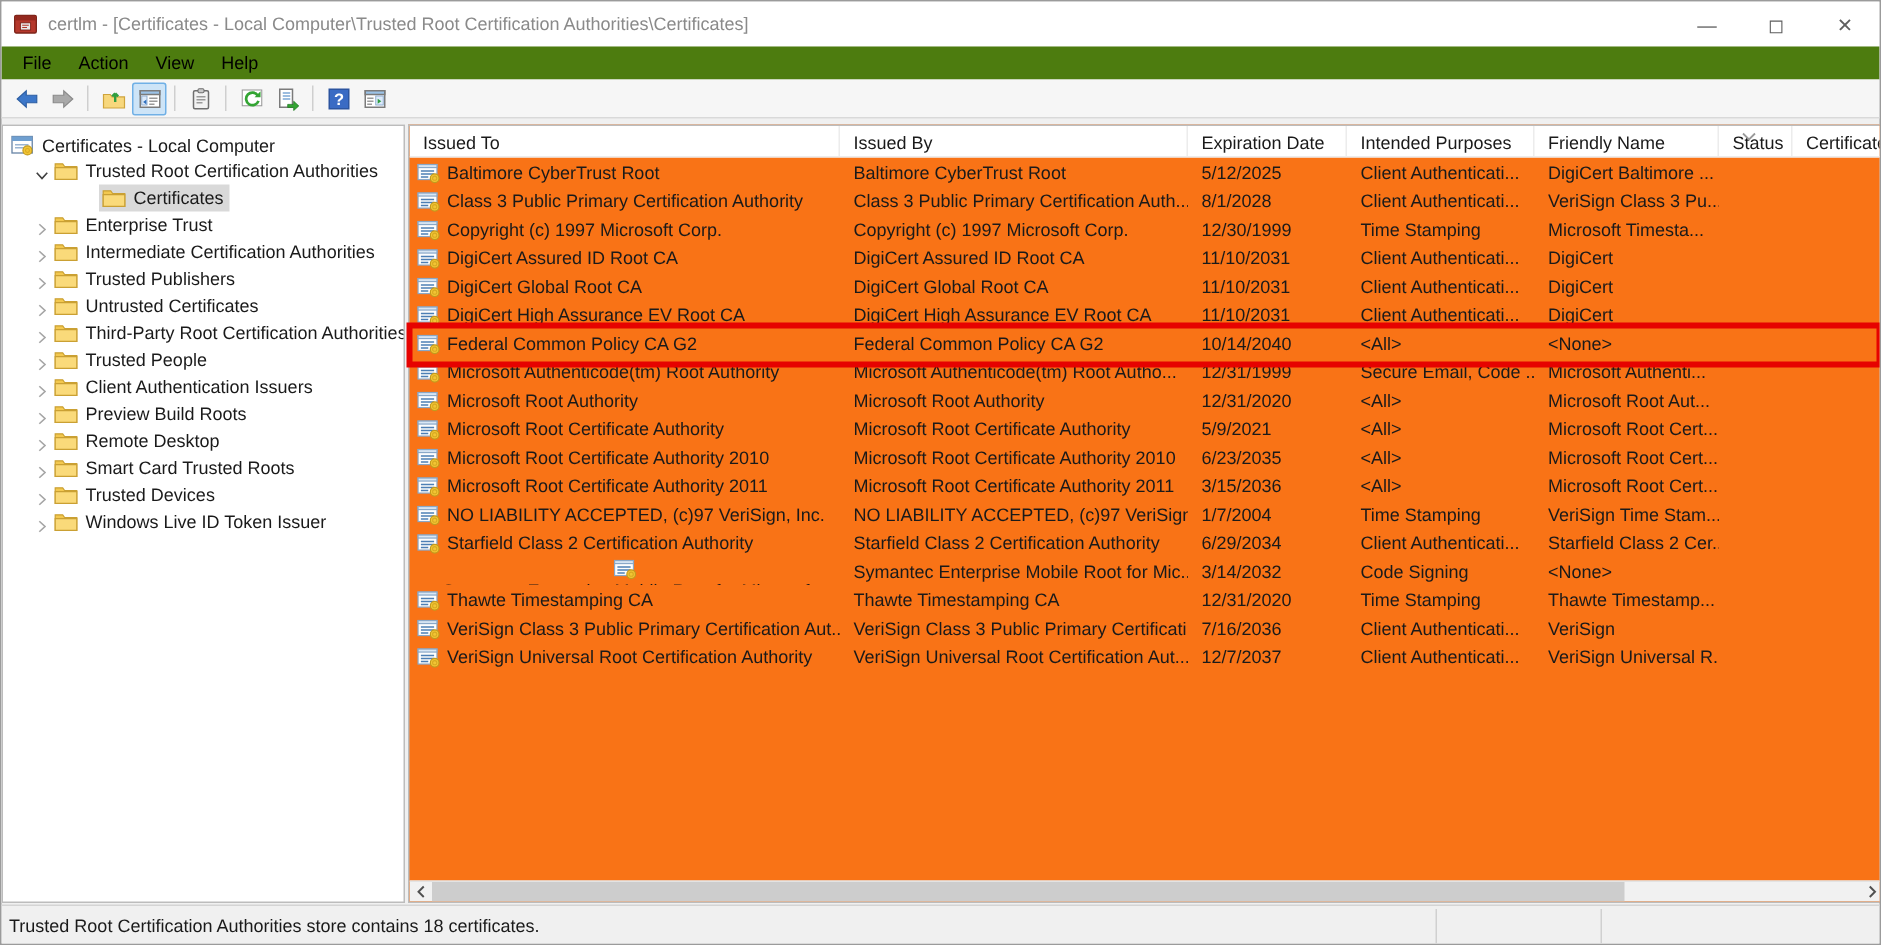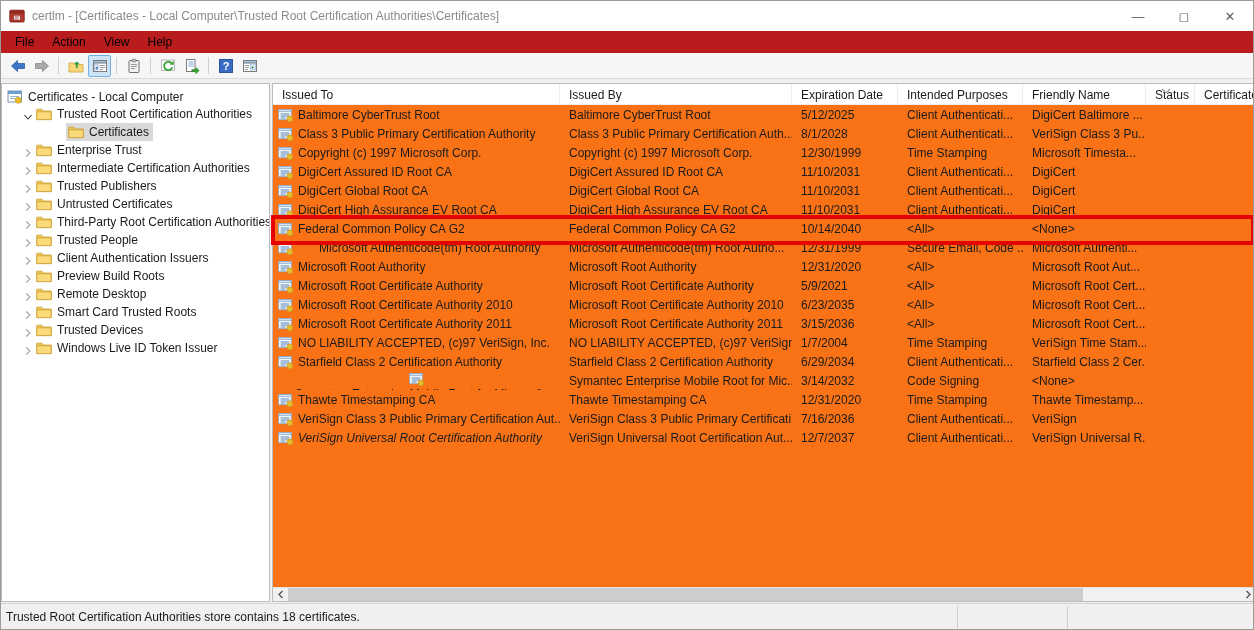--- a/index.html
+++ b/index.html
@@ -10,21 +10,21 @@
     font-family:"Liberation Sans", sans-serif; font-size:12px; color:#1a1a1a;
     cursor:default; user-select:none;
   }
   
   .titlebar { position:absolute; left:0; top:0; width:100%; height:30px; background:#fff; display:flex; align-items:center; }
   .app-icon { margin-left:8px; width:16px; height:16px; display:flex; flex:0 0 auto; }
   .title-text { margin-left:7px; color:#8a8a8a; white-space:nowrap; overflow:hidden; }
   .caption { margin-left:auto; display:flex; height:100%; }
   .cap-btn { width:46px; height:100%; display:flex; align-items:center; justify-content:center; color:#5f5f5f; font-size:13px; }
   
-  .menubar { position:absolute; left:0; top:30px; width:100%; height:22px; background:#b91c1c; display:flex; align-items:center; padding-left:5px; }
+  .menubar { position:absolute; left:0; top:30px; width:100%; height:22px; background:#4d7c0f; display:flex; align-items:center; padding-left:5px; }
   .menu-item { padding:2px 9px; color:#000; }
   
   .toolbar { position:absolute; left:0; top:52px; width:100%; height:26px; background:#f6f6f6; border-bottom:1px solid #d9d9d9; display:flex; align-items:center; padding-left:5px; }
   .tbtn { width:23px; height:22px; display:flex; align-items:center; justify-content:center; border:1px solid transparent; border-radius:2px; margin-right:1px; }
   .tbtn.active { background:#cde4f7; border-color:#70b0e6; }
   .tsep { width:1px; height:17px; background:#cfcfcf; margin:0 5px 0 4px; }
   
   .tree-pane { position:absolute; left:0; top:82px; width:269px; height:519px; background:#fff; border:1px solid #bcbcbc; padding-top:3px; overflow:hidden; }
   .tree-item { height:18px; display:flex; align-items:flex-end; white-space:nowrap; }
   .tree-item .chev { width:13px; height:13px; display:flex; align-items:center; justify-content:center; flex:0 0 auto; }
@@ -564,21 +564,21 @@
             <span>Federal Common Policy CA G2</span>
           </span>
           <span class="lcell" style="width: 232px;">Federal Common Policy CA G2</span>
           <span class="lcell" style="width: 106px;">10/14/2040</span>
           <span class="lcell" style="width: 125px;">&lt;All&gt;</span>
           <span class="lcell" style="width: 123px;">&lt;None&gt;</span>
           <span class="lcell" style="width: 49px;"></span>
           <span class="lcell" style="width: 71px;"></span>
         </div>
         <div class="lrow">
-          <span class="lcell first" style="width: 287px; gap: 21px;">
+          <span class="lcell first" style="width: 287px;">
             <span class="cert-icon">
               <svg width="16" height="16" viewBox="0 0 16 16">
                 <rect x="0.7" y="2.7" width="12.6" height="10" fill="#fdfdfd" stroke="#8aa8c8" stroke-width="0.8"></rect>
                 <rect x="0.7" y="2.7" width="12.6" height="2" fill="#d8e6f4" stroke="#8aa8c8" stroke-width="0.8"></rect>
                 <line x1="2.6" y1="7" x2="11.4" y2="7" stroke="#4d7fb5"></line>
                 <line x1="2.6" y1="9" x2="11.4" y2="9" stroke="#4d7fb5"></line>
                 <line x1="2.6" y1="11" x2="7.5" y2="11" stroke="#4d7fb5"></line>
                 <circle cx="11.8" cy="11.8" r="2.9" fill="#f2c434" stroke="#c29a1d" stroke-width="0.8"></circle>
                 <circle cx="11.8" cy="11.8" r="1.4" fill="none" stroke="#d8aa22" stroke-width="0.7"></circle>
               </svg>
@@ -784,21 +784,21 @@
             <span>VeriSign Class 3 Public Primary Certification Aut...</span>
           </span>
           <span class="lcell" style="width: 232px;">VeriSign Class 3 Public Primary Certificati...</span>
           <span class="lcell" style="width: 106px;">7/16/2036</span>
           <span class="lcell" style="width: 125px;">Client Authenticati...</span>
           <span class="lcell" style="width: 123px;">VeriSign</span>
           <span class="lcell" style="width: 49px;"></span>
           <span class="lcell" style="width: 71px;"></span>
         </div>
         <div class="lrow">
-          <span class="lcell first" style="width: 287px; font-style: italic;">
+          <span class="lcell first" style="width: 287px;">
             <span class="cert-icon">
               <svg width="16" height="16" viewBox="0 0 16 16">
                 <rect x="0.7" y="2.7" width="12.6" height="10" fill="#fdfdfd" stroke="#8aa8c8" stroke-width="0.8"></rect>
                 <rect x="0.7" y="2.7" width="12.6" height="2" fill="#d8e6f4" stroke="#8aa8c8" stroke-width="0.8"></rect>
                 <line x1="2.6" y1="7" x2="11.4" y2="7" stroke="#4d7fb5"></line>
                 <line x1="2.6" y1="9" x2="11.4" y2="9" stroke="#4d7fb5"></line>
                 <line x1="2.6" y1="11" x2="7.5" y2="11" stroke="#4d7fb5"></line>
                 <circle cx="11.8" cy="11.8" r="2.9" fill="#f2c434" stroke="#c29a1d" stroke-width="0.8"></circle>
                 <circle cx="11.8" cy="11.8" r="1.4" fill="none" stroke="#d8aa22" stroke-width="0.7"></circle>
               </svg>

